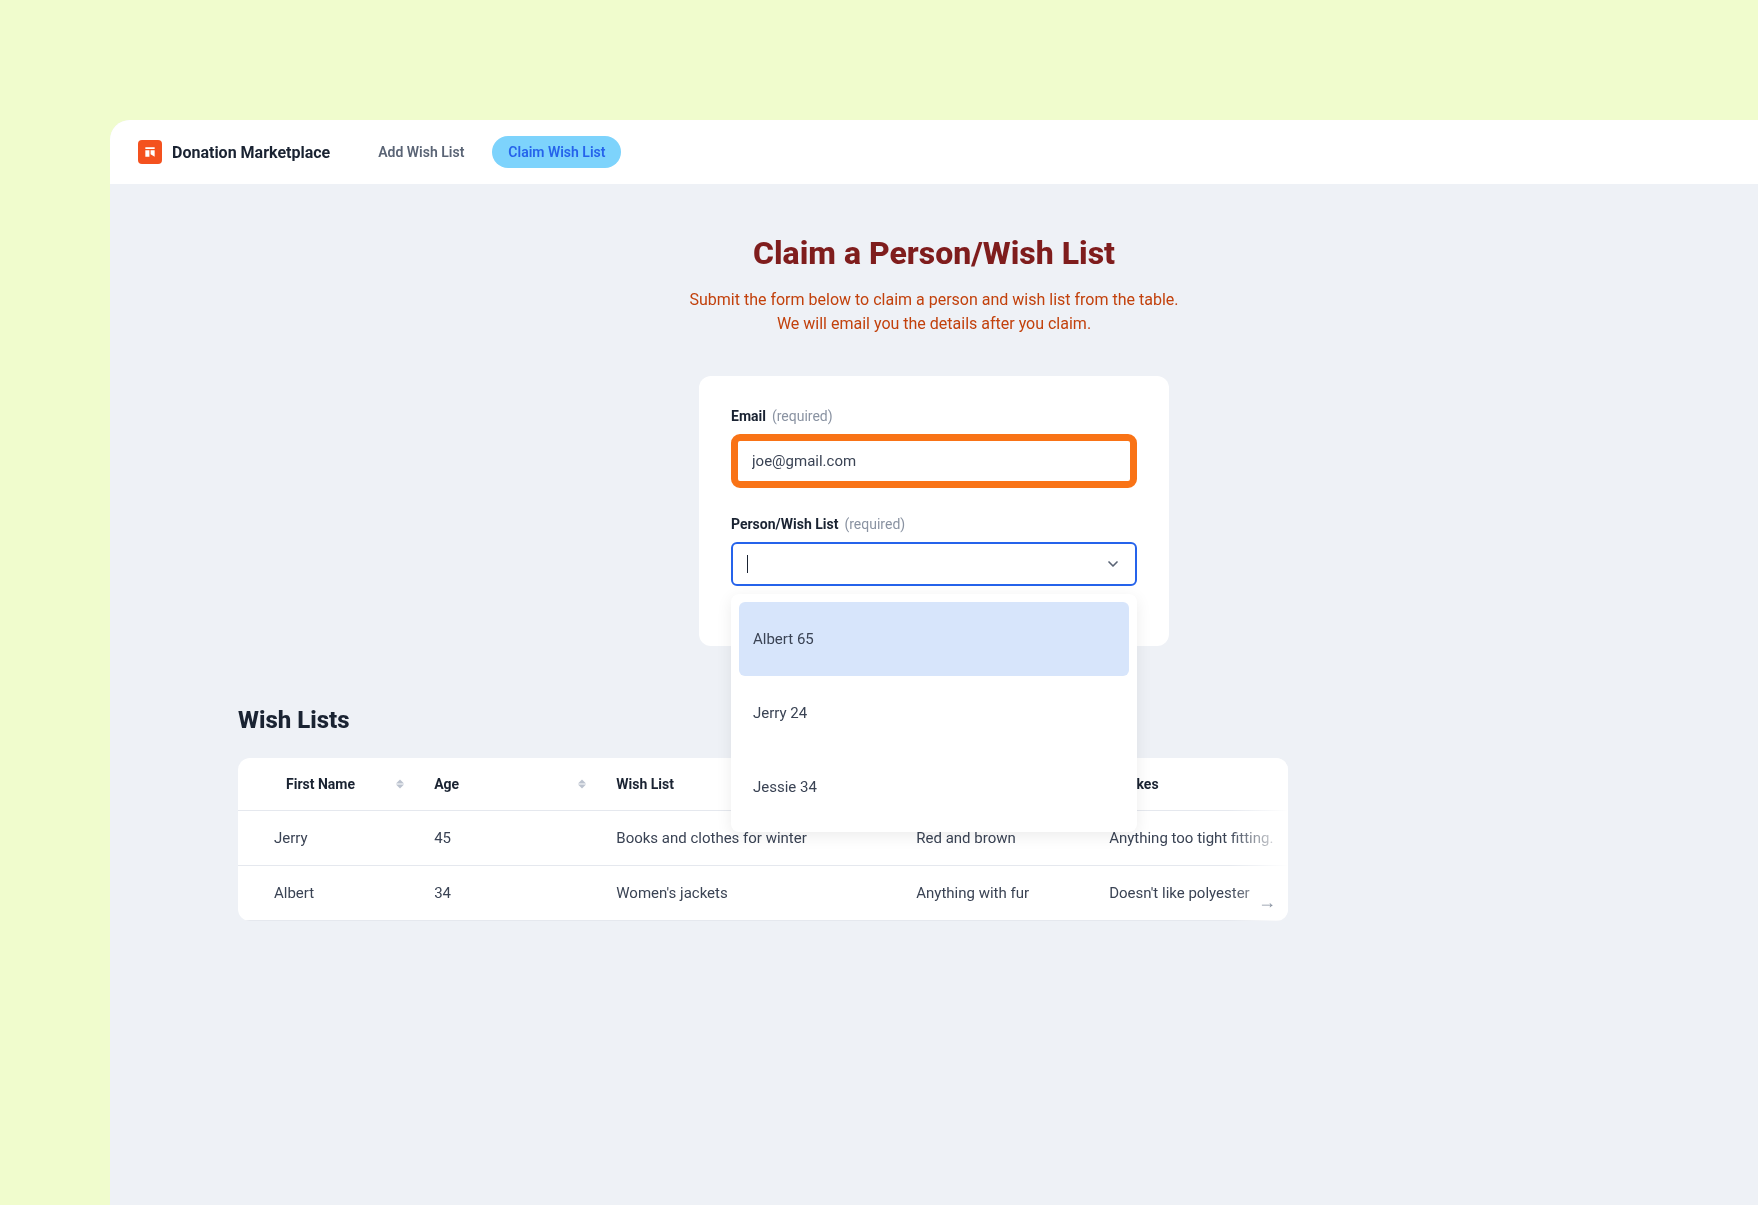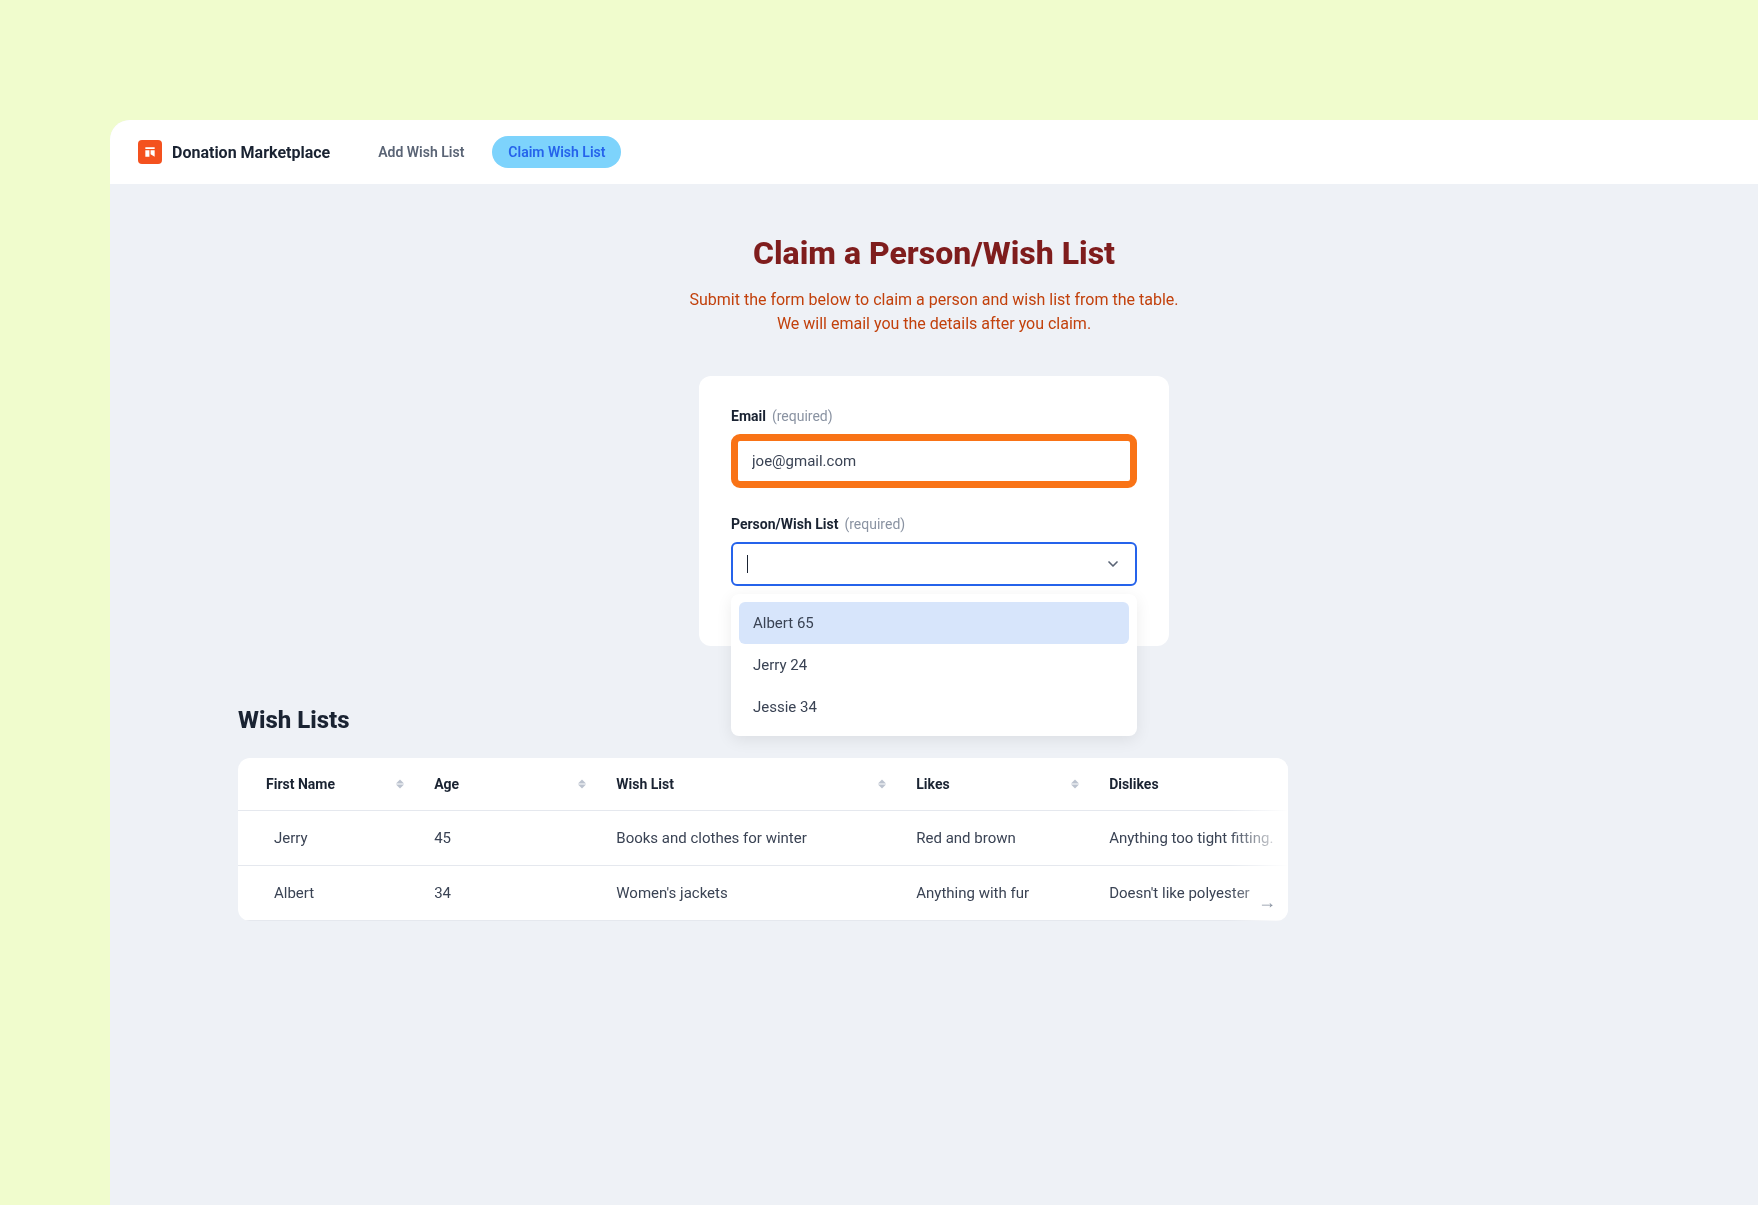--- a/index.html
+++ b/index.html
@@ -177,21 +177,21 @@
       left: 0;
       right: 0;
       background-color: #ffffff;
       border-radius: 8px;
       box-shadow: 0 4px 16px rgba(0,0,0,0.08);
       padding: 8px;
       z-index: 10;
     }
     
     .dropdown-item {
-      padding: 12px 14px;
+      padding: 28px 14px;
       font-size: 15px;
       color: #3a4354;
       border-radius: 6px;
       cursor: pointer;
     }
     
     .dropdown-item.highlighted {
       background-color: #d7e5fb;
     }
     
@@ -220,21 +220,21 @@
       text-align: left;
       padding: 18px 14px;
       font-size: 14px;
       font-weight: 700;
       color: #1a2332;
       border-bottom: 1px solid #e5e8ee;
       position: relative;
     }
     
     .data-table th:first-child {
-      padding-left: 28px;
+      padding-left: 48px;
     }
     
     .sort-icon {
       position: absolute;
       right: 16px;
       top: 50%;
       transform: translateY(-50%);
       display: flex;
       flex-direction: column;
       gap: 1px;

